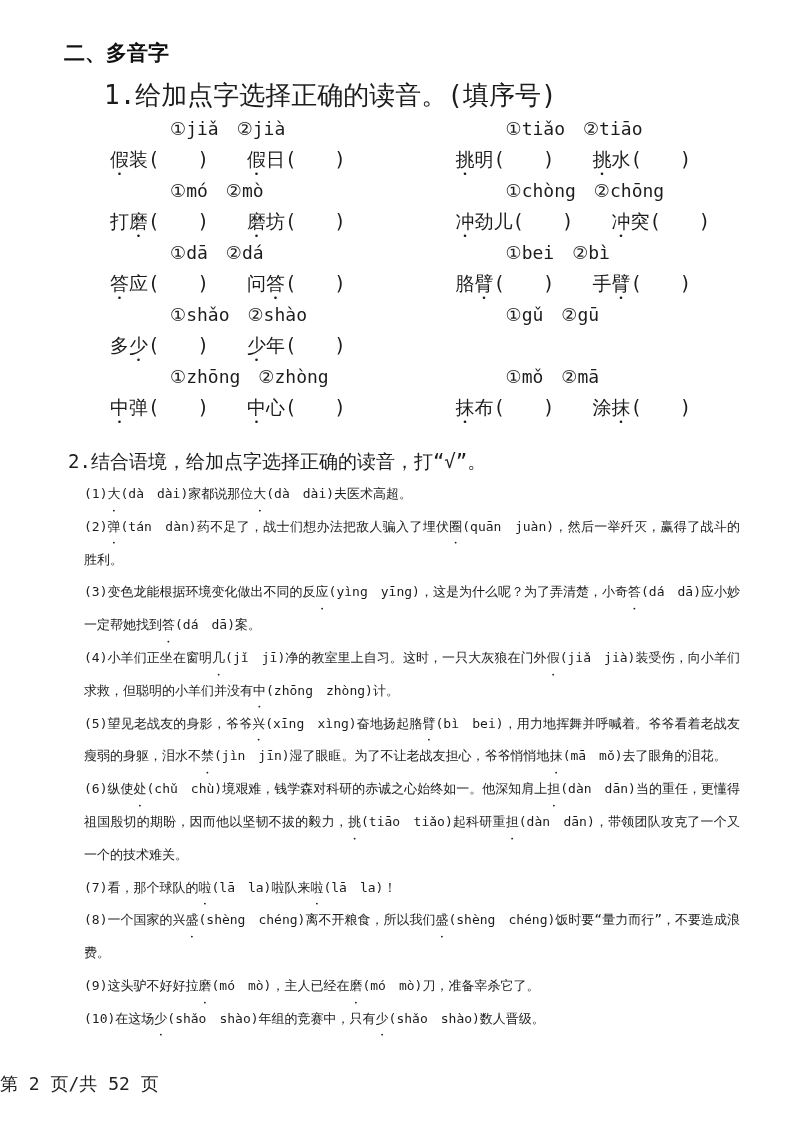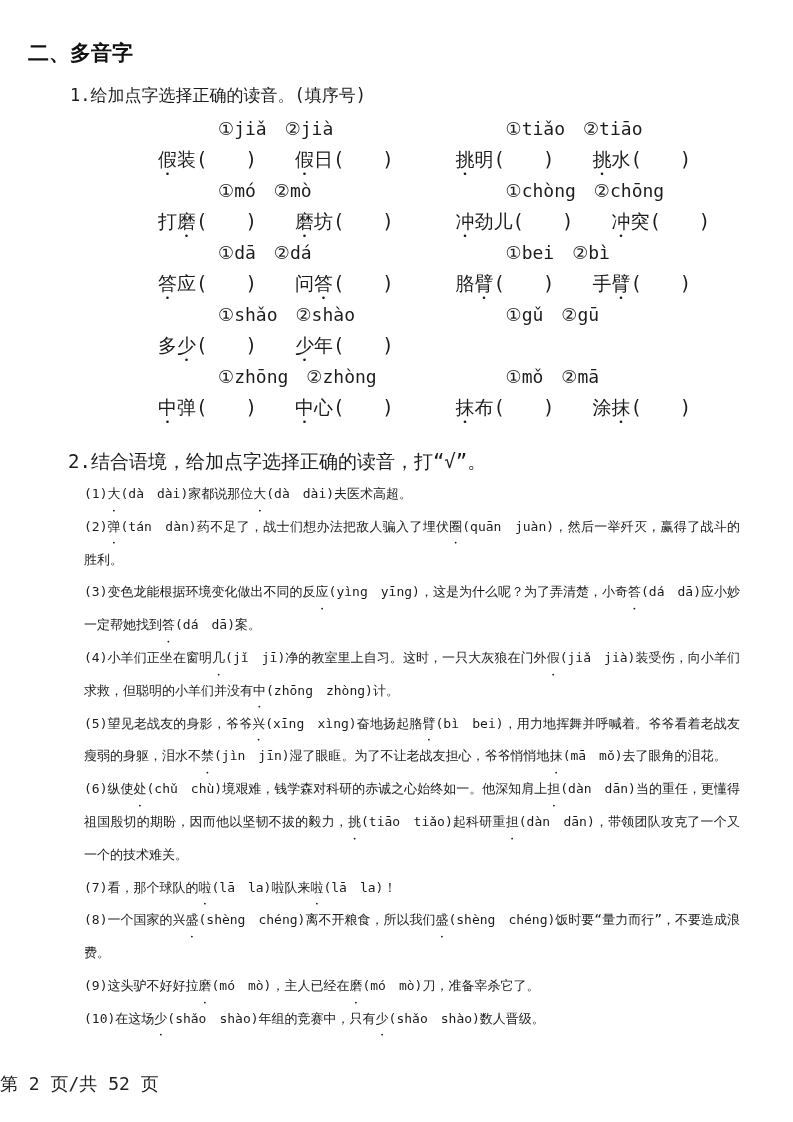--- a/index.html
+++ b/index.html
@@ -9,40 +9,40 @@
     width: 793px;
     height: 1122px;
     margin: 0 auto;
     background: #ffffff;
     color: #1c1c1c;
     font-family: "DejaVu Sans Mono", "DejaVu Sans", "Liberation Serif", serif;
     overflow: hidden;
     padding-top: 38px;
   }
   .heading {
-    margin-left: 28px;
+    margin-left: 64px;
     font-family: "Liberation Sans", "DejaVu Sans", sans-serif;
     font-weight: bold;
     font-size: 21px;
     line-height: 30px;
     color: #111;
   }
   .instr1 {
-    margin-left: 70px;
+    margin-left: 104px;
     margin-top: 12px;
-    font-size: 17px;
+    font-size: 26px;
     line-height: 31px;
   }
   .ex1-grid {
     display: grid;
     grid-template-columns: 1fr 1fr;
     margin-top: 2px;
   }
   .ex1-cell { font-size: 19px; line-height: 31px; }
-  .ex1-cell.left  { padding-left: 110px; margin-left: 48px; }
+  .ex1-cell.left  { padding-left: 110px; }
   .ex1-cell.right { padding-left: 59px; }
   .ex1-cell .options { font-size: 18px; }
   .ex1-cell.left  .options { padding-left: 60px; }
   .ex1-cell.right .options { padding-left: 50px; }
   .instr2 {
     margin-left: 68px;
     margin-top: 22px;
     font-size: 19px;
     line-height: 33px;
   }

